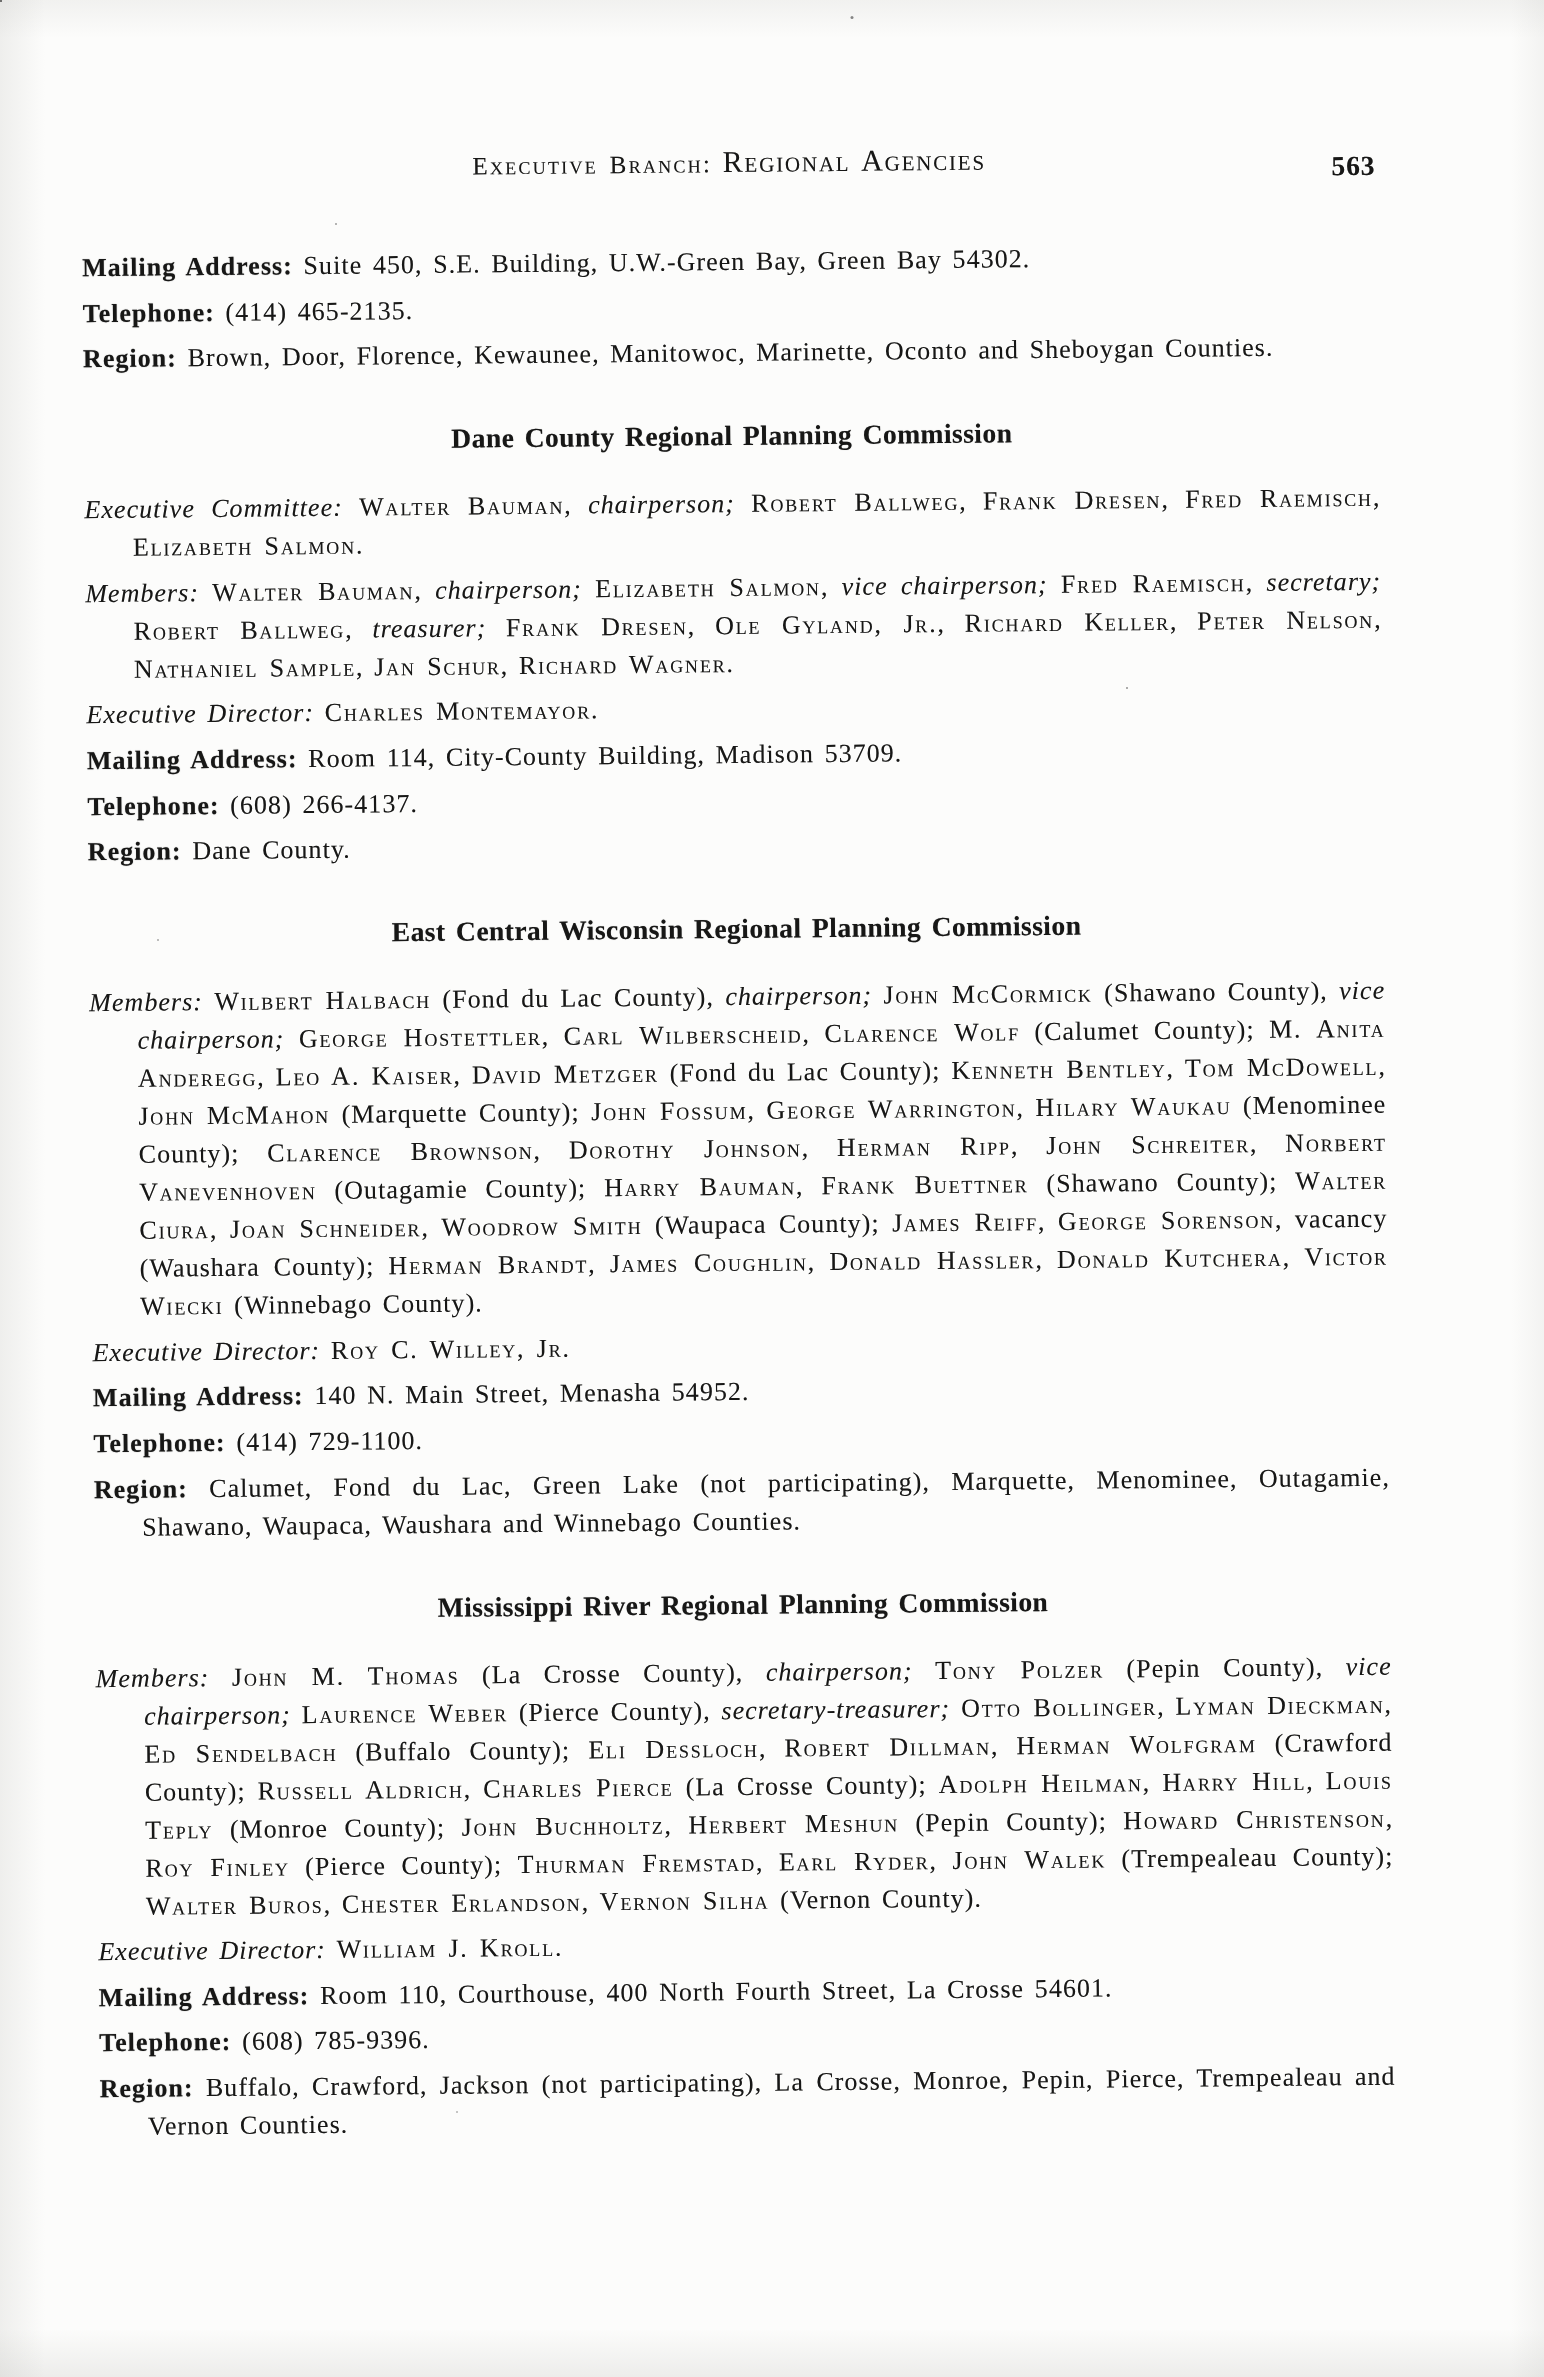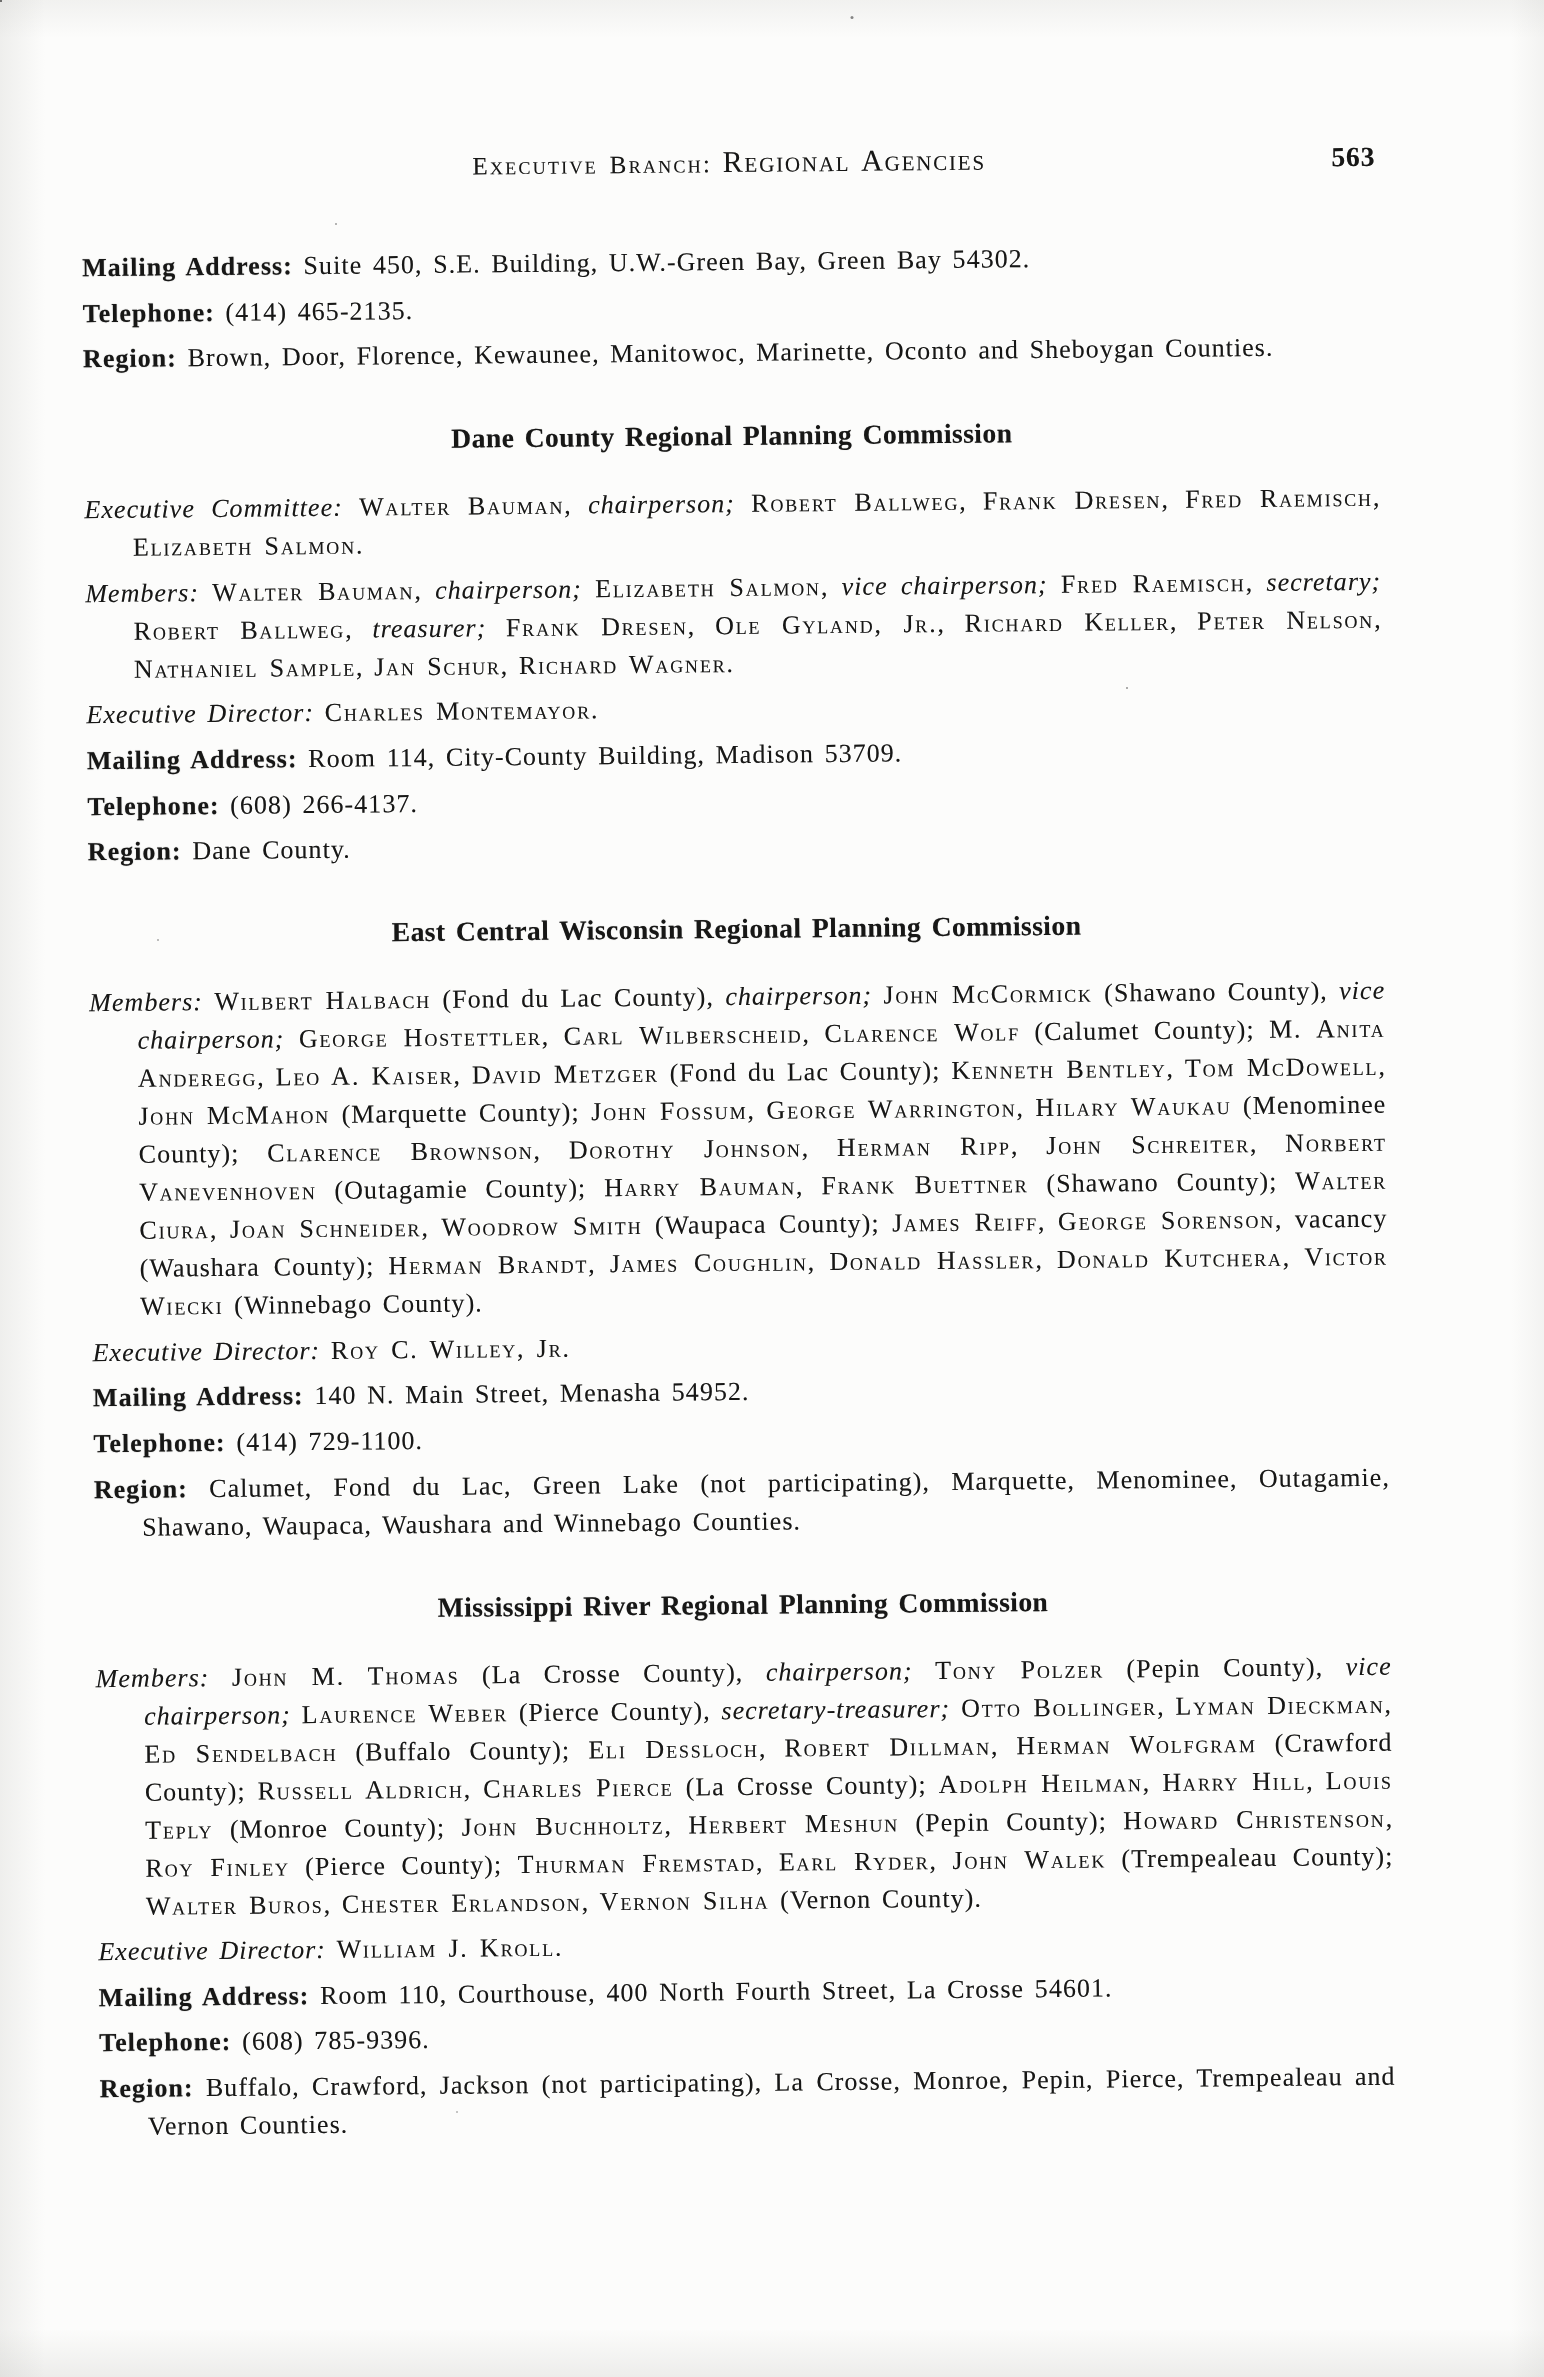--- a/index.html
+++ b/index.html
@@ -21,21 +21,21 @@
   .content {
     position:absolute; left:81px; top:143px; width:1296px;
     transform:rotate(-0.55deg); transform-origin:50% 0;
     font-size:26px; line-height:38px;
     letter-spacing:.04em; word-spacing:.12em;
     text-shadow:0 0 0.5px rgba(25,25,25,.35);
   }
   .running-head { position:relative; text-align:center; height:44px; }
   .rh-small { font-variant:small-caps; font-size:25px; letter-spacing:.09em; }
   .rh-large { font-variant:small-caps; font-size:30px; letter-spacing:.06em; }
-  .rh-num { position:absolute; right:1.9px; top:1px; font-weight:700; font-size:27.6px; letter-spacing:.03em; }
+  .rh-num { position:absolute; right:1.9px; top:10px; font-weight:700; font-size:27.6px; letter-spacing:.03em; }
   #sections { margin-top:56px; }
   .heading {
     text-align:center; font-weight:700; font-size:27.6px; line-height:30px;
     margin:49px 0 34px; letter-spacing:.015em;
     text-shadow:0 0 0.7px rgba(20,20,20,.45);
   }
   .para { text-align:justify; padding-left:48px; text-indent:-48px; margin:7.6px 0; }
   .r-p  { }
   .r-b  { font-weight:700; text-shadow:0 0 1px rgba(20,20,20,.5); }
   .r-i  { font-style:italic; }

